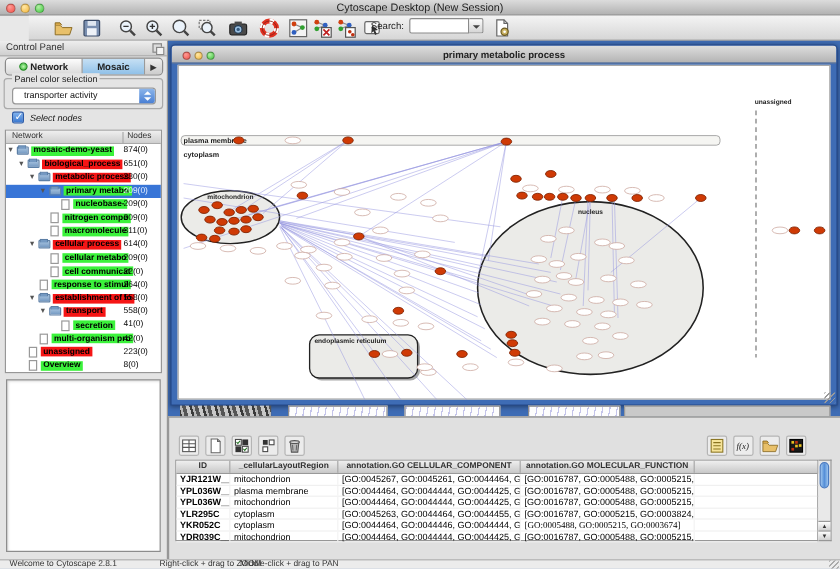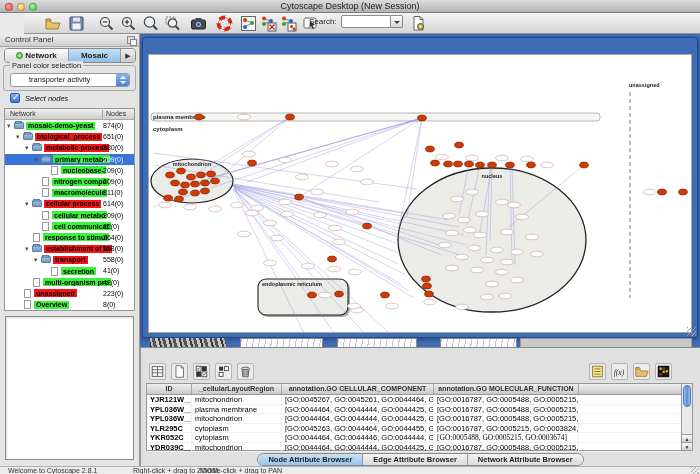--- a/index.html
+++ b/index.html
@@ -28,21 +28,21 @@
   .float-ico:after { content:""; position:absolute; left:2px; top:2px; width:5px; height:5px; border:1px solid #888; background:#f4f4f4; }
 
   #cp-tabs { position:absolute; left:4px; top:14px; width:132px; height:15px; display:flex; border:1px solid #8a8a8a; border-radius:4px; overflow:hidden; background:#cfcfcf; font-size:8px; font-weight:bold; }
   .cp-tab { height:100%; line-height:13px; text-align:center; border-right:1px solid #9a9a9a; background:linear-gradient(#fdfdfd,#d8d8d8); color:#222; display:flex; align-items:center; justify-content:center; gap:2px; }
   .cp-tab.sel { background:linear-gradient(#c6e0f4,#8fc0e8); }
   .tab-arrow { width:14px; display:flex; align-items:center; justify-content:center; font-size:7px; color:#333; background:linear-gradient(#eee,#ccc); }
   .grn-ico { width:7px; height:7px; border-radius:50%; background:radial-gradient(#bdf5b0,#2db52d); border:1px solid #1d8a1d; }
 
   #color-group { position:absolute; left:3px; top:31px; width:133px; height:26px; border:1px solid #aaa; border-radius:3px; }
   #color-group .glabel { position:absolute; left:6px; top:-5px; background:#e4e4e4; padding:0 2px; font-size:7.5px; color:#222; }
-  #color-dd { position:absolute; left:6px; top:7px; width:120px; height:14px; background:#fff; border:1px solid #979797; border-radius:3px; font-size:7.5px; line-height:12px; padding-left:18px; }
+  #color-dd { position:absolute; left:6px; top:7px; width:120px; height:14px; background:#fff; border:1px solid #979797; border-radius:3px; font-size:7.5px; line-height:12px; padding-left:9px; }
   #color-dd .stepper { position:absolute; right:0; top:0; width:13px; height:12px; background:linear-gradient(#8ab4ea,#4a80d4); border-radius:0 2px 2px 0; }
   #color-dd .stepper:before { content:""; position:absolute; left:3.5px; top:2px; border:3px solid transparent; border-bottom-color:#fff; border-top-width:0; }
   #color-dd .stepper:after  { content:""; position:absolute; left:3.5px; bottom:2px; border:3px solid transparent; border-top-color:#fff; border-bottom-width:0; }
 
   #select-nodes-box { position:absolute; left:10px; top:59px; width:10px; height:10px; border:1px solid #2a5aa8; border-radius:2px; background:linear-gradient(#7fb2ef,#3a78d0); }
   #select-nodes-box:after { content:"\2713"; position:absolute; left:1px; top:-2px; color:#fff; font-size:9px; font-weight:bold; }
   #select-nodes-label { position:absolute; left:25px; top:60px; font-size:7.5px; color:#111;font-style:italic; }
 
   #tree-panel { position:absolute; left:4px; top:74px; width:131px; height:203px; background:#fff; border:1px solid #979797; }
   #tree-head { position:absolute; left:0; top:0; width:100%; height:11px; background:linear-gradient(#efefef,#cfcfcf); border-bottom:1px solid #aaa; font-size:7px; color:#333; }
@@ -331,20 +331,26 @@
           <span class="tcount">8(0)</span>
         </div>
       </div>
   </div>
 
   <div id="birdseye"></div>
 </div>
 
 <div class="abs" id="desktop">
   <div id="net-window">
+    <div id="net-title">
+      <span class="slight l-red" style="left:9px"></span>
+      <span class="slight l-yel" style="left:19px"></span>
+      <span class="slight l-grn" style="left:29px"></span>
+      <span>primary metabolic process</span>
+    </div>
     <div id="net-canvas">
       <svg id="net-svg" viewBox="0 0 544 279">
           <rect x="2" y="58" width="449" height="8" rx="3" fill="#f5f5f2" stroke="#9a9a9a" stroke-width="0.7"></rect>
           <ellipse cx="43" cy="126" rx="41" ry="22" fill="#ebebe8" stroke="#222" stroke-width="1.2"></ellipse>
           <ellipse cx="343" cy="185" rx="94" ry="72" fill="#ebebe8" stroke="#222" stroke-width="1.3"></ellipse>
           <rect x="111" y="226" width="90" height="36" rx="8" fill="rgba(0,0,0,.35)"></rect>
           <rect x="109" y="224" width="90" height="36" rx="8" fill="#ebebe8" stroke="#222" stroke-width="1.1"></rect>
           <line x1="84" y1="130" x2="258" y2="159" stroke="#9494e0" stroke-width="0.8" opacity="0.5"></line>
           <line x1="84" y1="130" x2="252" y2="169" stroke="#9494e0" stroke-width="0.8" opacity="0.5"></line>
           <line x1="84" y1="131" x2="249" y2="179" stroke="#9494e0" stroke-width="0.8" opacity="0.5"></line>
@@ -623,27 +629,20 @@
         <div class="dp-cell c2" style="width: 152px;">[GO:0044464, GO:0044444, GO:0044425, G...</div>
         <div class="dp-cell c3" style="width: 145px;">[GO:0016787, GO:0005488, GO:0005215, G...</div>
         <div class="dp-cell c4" style="width: 104px;"></div>
       </div>
     </div>
   <div id="dp-scroll">
     <div id="dp-thumb"></div>
     <div class="sc-btn" style="bottom:8px">▲</div>
     <div class="sc-btn" style="bottom:0">▼</div>
   </div>
-  <div id="dp-tabs">
-      <div class="dp-tabbar" id="dp-tabbar">
-        <div class="dp-tab sel">Node Attribute Browser</div>
-        <div class="dp-tab">Edge Attribute Browser</div>
-        <div class="dp-tab">Network Attribute Browser</div>
-      </div>
-    </div>
 </div>
 
 <div class="abs" id="status-bar">
   <span style="left:8px">Welcome to Cytoscape 2.8.1</span>
   <span style="left:133px">Right-click + drag to ZOOM</span>
   <span style="left:200px">Middle-click + drag to PAN</span>
   <span id="grip"></span>
 </div>
 
 </body></html>

